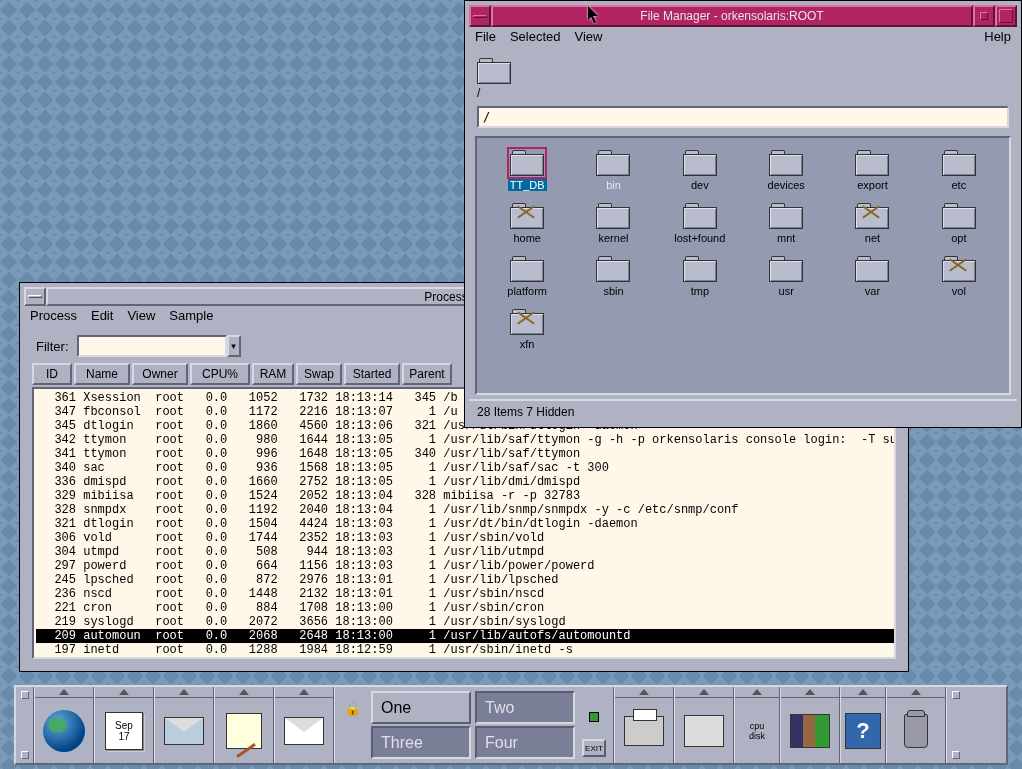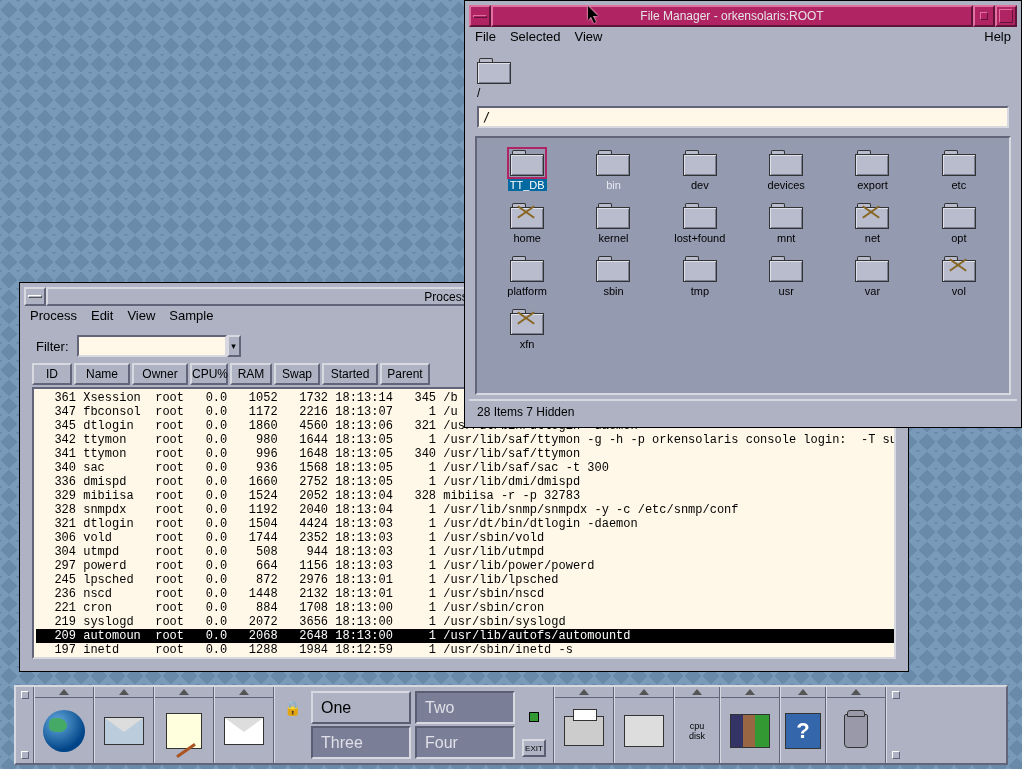--- a/index.html
+++ b/index.html
@@ -142,21 +142,21 @@
             </div>
       </div>
       <span style="flex:1"></span>
       <span>Sample Every</span>
       <input class="textfield" style="width: 140px;" value="30">
     </div>
     <div class="hdr-row" id="pm-headers">
           <div class="hdr-btn" style="width: 40px;">ID</div>
           <div class="hdr-btn" style="width: 56px;">Name</div>
           <div class="hdr-btn" style="width: 56px;">Owner</div>
-          <div class="hdr-btn" style="width: 38px;">CPU%</div>
+          <div class="hdr-btn" style="width: 60px;">CPU%</div>
           <div class="hdr-btn" style="width: 42px;">RAM</div>
           <div class="hdr-btn" style="width: 46px; text-align: center;">Swap</div>
           <div class="hdr-btn" style="width: 56px;">Started</div>
           <div class="hdr-btn" style="width: 50px;">Parent</div>
         </div>
     <div class="proclist" id="proclist"><div class="row">  361 Xsession  root   0.0   1052   1732 18:13:14   345 /b</div><div class="row">  347 fbconsol  root   0.0   1172   2216 18:13:07     1 /u</div><div class="row">  345 dtlogin   root   0.0   1860   4560 18:13:06   321 /usr/dt/bin/dtlogin -daemon</div><div class="row">  342 ttymon    root   0.0    980   1644 18:13:05     1 /usr/lib/saf/ttymon -g -h -p orkensolaris console login:  -T sun</div><div class="row">  341 ttymon    root   0.0    996   1648 18:13:05   340 /usr/lib/saf/ttymon</div><div class="row">  340 sac       root   0.0    936   1568 18:13:05     1 /usr/lib/saf/sac -t 300</div><div class="row">  336 dmispd    root   0.0   1660   2752 18:13:05     1 /usr/lib/dmi/dmispd</div><div class="row">  329 mibiisa   root   0.0   1524   2052 18:13:04   328 mibiisa -r -p 32783</div><div class="row">  328 snmpdx    root   0.0   1192   2040 18:13:04     1 /usr/lib/snmp/snmpdx -y -c /etc/snmp/conf</div><div class="row">  321 dtlogin   root   0.0   1504   4424 18:13:03     1 /usr/dt/bin/dtlogin -daemon</div><div class="row">  306 vold      root   0.0   1744   2352 18:13:03     1 /usr/sbin/vold</div><div class="row">  304 utmpd     root   0.0    508    944 18:13:03     1 /usr/lib/utmpd</div><div class="row">  297 powerd    root   0.0    664   1156 18:13:03     1 /usr/lib/power/powerd</div><div class="row">  245 lpsched   root   0.0    872   2976 18:13:01     1 /usr/lib/lpsched</div><div class="row">  236 nscd      root   0.0   1448   2132 18:13:01     1 /usr/sbin/nscd</div><div class="row">  221 cron      root   0.0    884   1708 18:13:00     1 /usr/sbin/cron</div><div class="row">  219 syslogd   root   0.0   2072   3656 18:13:00     1 /usr/sbin/syslogd</div><div class="row sel">  209 automoun  root   0.0   2068   2648 18:13:00     1 /usr/lib/autofs/automountd</div><div class="row">  197 inetd     root   0.0   1288   1984 18:12:59     1 /usr/sbin/inetd -s</div></div>
   </div>
  </div>
 </div>
 
@@ -304,20 +304,31 @@
       </div>
     <div class="ico">
         <div class="ico-globe"></div>
       </div>
   </div>
   <div class="cell pcell">
     <div class="popup">
         <div class="arrow-up"></div>
       </div>
     <div class="ico">
+        <div class="ico-cal">
+          <span>Sep</span>
+          <span>17</span>
+        </div>
+      </div>
+  </div>
+  <div class="cell pcell">
+    <div class="popup">
+        <div class="arrow-up"></div>
+      </div>
+    <div class="ico">
         <div class="ico-mail" style="background:#bcd"></div>
       </div>
   </div>
   <div class="cell pcell">
     <div class="popup">
         <div class="arrow-up"></div>
       </div>
     <div class="ico">
         <div class="ico-note"></div>
       </div>

